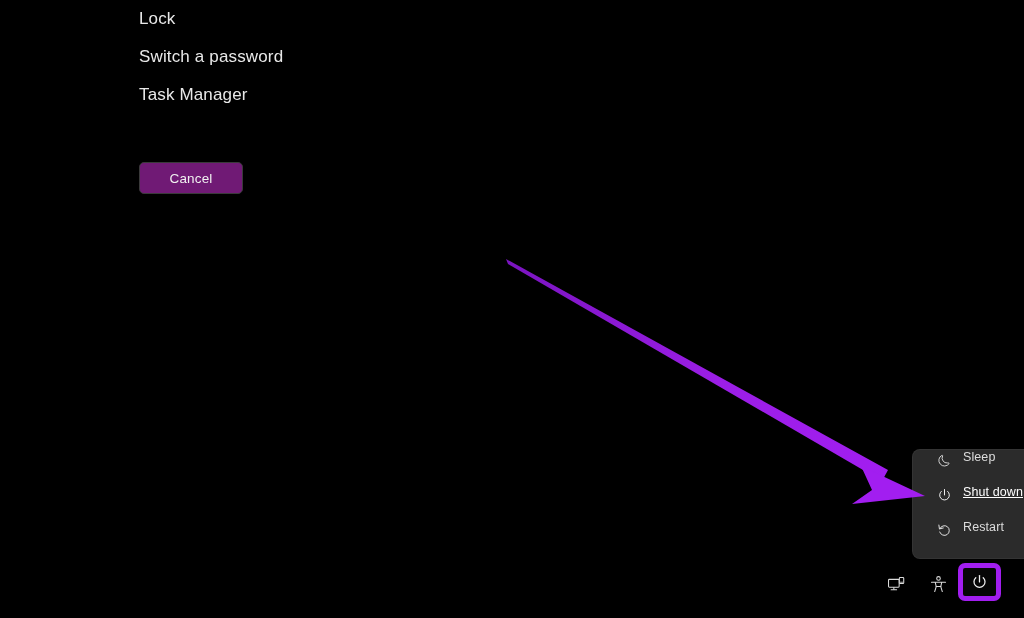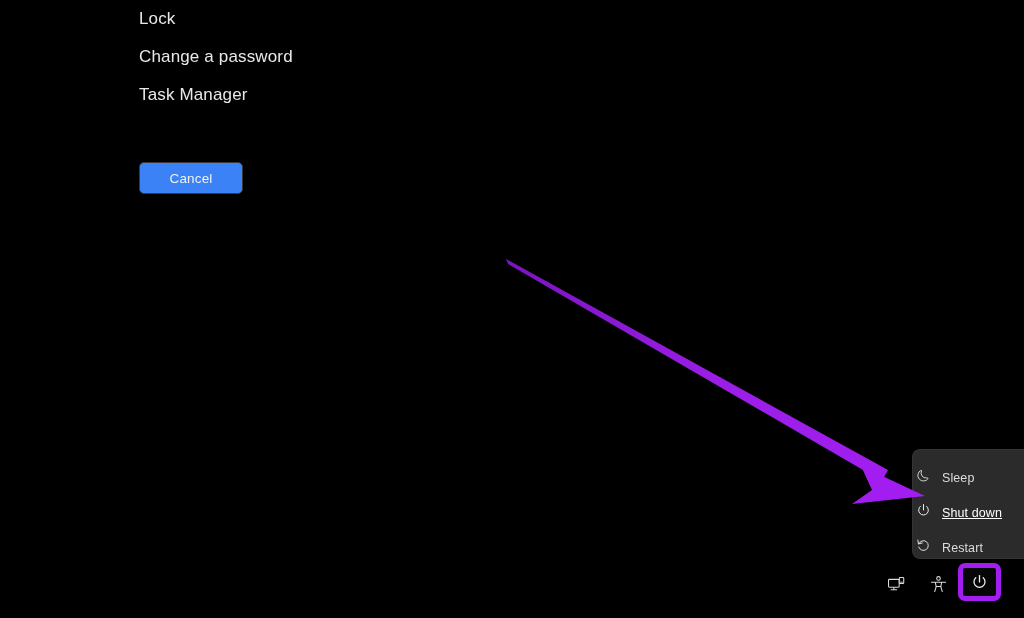--- a/index.html
+++ b/index.html
@@ -31,21 +31,21 @@
     font-weight: 400;
     letter-spacing: 0.15px;
     white-space: nowrap;
     cursor: default;
   }
   #cancel-button {
     margin-top: 48px;
     width: 104px;
     height: 32px;
     border-radius: 5px;
-    background: #3b82f6;
+    background: #701a75;
     border: 1px solid #3a3a3a;
     color: #f0f0f0;
     font-size: 13.5px;
     font-family: "Liberation Sans", sans-serif;
     letter-spacing: 0.15px;
     display: flex;
     align-items: center;
     justify-content: center;
     padding: 0;
     cursor: default;
@@ -60,22 +60,22 @@
     height: 108px;
     background: #2b2b2b;
     border-radius: 7px 0 0 7px;
     box-shadow: 0 0 0 1px #343434;
     padding: 0;
     box-sizing: border-box;
   }
   .power-item {
     height: 35px;
     display: flex;
-    align-items: flex-end;
-    padding-left: 0;
+    align-items: flex-start;
+    padding-left: 21px;
     box-sizing: border-box;
     cursor: default;
   }
   .power-item .pi-icon {
     width: 20px;
     height: 20px;
     flex: 0 0 20px;
     display: flex;
     align-items: center;
     justify-content: center;
@@ -144,21 +144,21 @@
 
 <div id="security-options">
 
   <div class="sec-item">
     <span>Lock</span>
   </div>
 
 
 
   <div class="sec-item">
-    <span>Change a password</span>
+    <span>Switch a password</span>
   </div>
 
   <div class="sec-item">
     <span>Task Manager</span>
   </div>
 
   <button id="cancel-button">Cancel</button>
 </div>
 
 <div id="power-menu">

